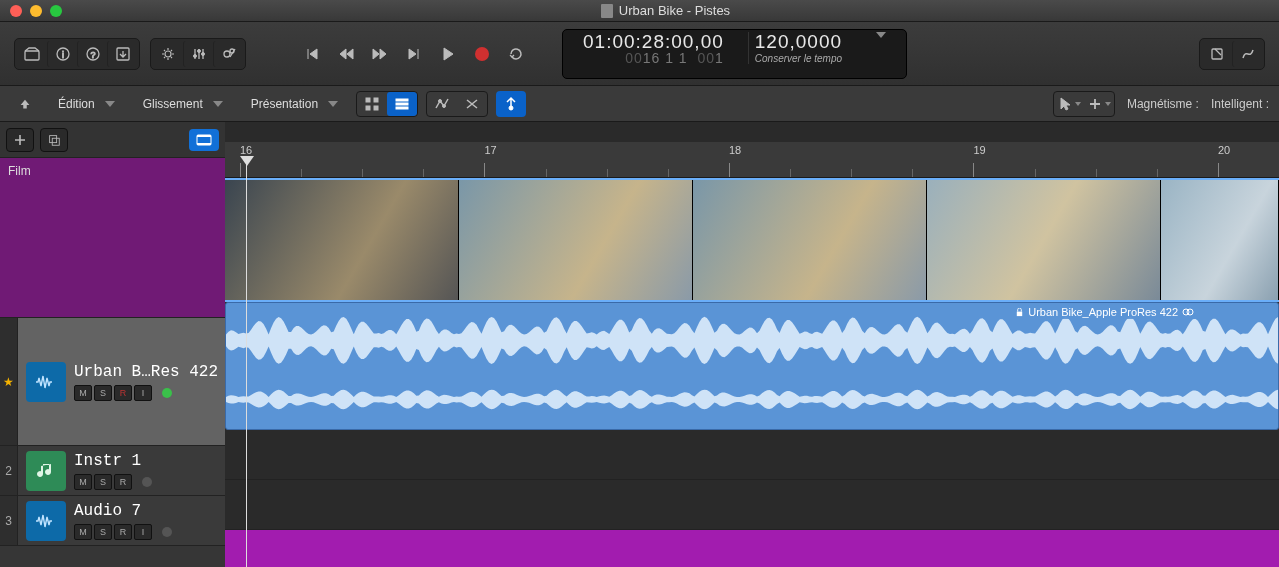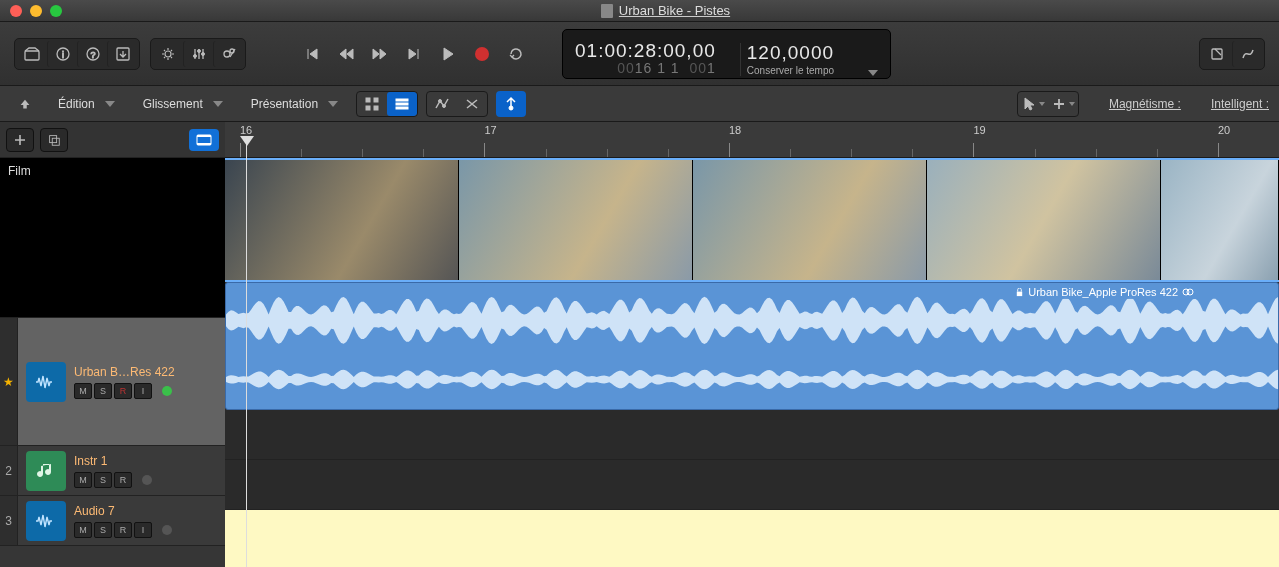--- a/index.html
+++ b/index.html
@@ -1,42 +1,42 @@
 <!DOCTYPE html>
 <html><head>
 <meta charset="utf-8">
 <style>
 * { margin:0; padding:0; box-sizing:border-box; font-family: -apple-system, "Helvetica Neue", Arial, sans-serif; }
 body { background:#2a2a2a; width:1279px; height:567px; overflow:hidden; color:#ccc; font-size:12px; }
 
 
-.titlebar { height:22px; background:linear-gradient(#4a4a4a,#383838); display:flex; align-items:center; padding:0 10px; border-bottom:1px solid #1a1a1a;text-decoration:underline; }
+.titlebar { height:22px; background:linear-gradient(#4a4a4a,#383838); display:flex; align-items:center; padding:0 10px; border-bottom:1px solid #1a1a1a; }
 .traffic { display:flex; gap:8px; }
 .tl { width:12px; height:12px; border-radius:50%; }
 .tl.red{background:#ff5f57;} .tl.yel{background:#febc2e;} .tl.grn{background:#28c840;}
 .title-center { flex:1; text-align:center; color:#ddd; font-size:13px; display:flex; align-items:center; justify-content:center; gap:6px; }
 .doc-icon { width:12px; height:14px; background:#888; border-radius:1px; display:inline-block; }
 
 
 .toolbar { height:64px; background:linear-gradient(#3c3c3c,#303030); display:flex; align-items:center; padding:0 14px; gap:10px; border-bottom:1px solid #1a1a1a; }
 .tgroup { display:flex; gap:0; background:#2a2a2a; border:1px solid #1a1a1a; border-radius:5px; padding:2px; }
 .tbtn { width:30px; height:26px; display:flex; align-items:center; justify-content:center; color:#bbb; border-radius:3px; cursor:pointer; }
 .tbtn svg { width:16px; height:16px; fill:#bbb; stroke:#bbb; }
 .tbtn.sep { border-left:1px solid #222; }
 .transport { display:flex; gap:2px; margin-left:40px; }
 .transport .tbtn { width:32px; height:28px; }
 .rec-circle { width:14px; height:14px; border-radius:50%; background:#d03030; }
 
 
-.lcd { margin-left:20px; background:#1a1a1a; border:1px solid #000; border-radius:5px; height:50px; display:flex; align-items:flex-end; padding:2px 12px; gap:24px; }
+.lcd { margin-left:20px; background:#1a1a1a; border:1px solid #000; border-radius:5px; height:50px; display:flex; align-items:flex-start; padding:2px 20px; gap:24px; }
 .lcd-col { display:flex; flex-direction:column; justify-content:center; text-align:right; font-family:"Helvetica Neue", Arial; }
 .lcd-big { font-size:19px; color:#e8e8e8; letter-spacing:1px; font-feature-settings:"tnum"; line-height:1.05; }
 .lcd-small { font-size:14px; color:#777; letter-spacing:1px; line-height:1.05; }
 .lcd-dim { color:#555; }
-.lcd-label { font-size:10px; color:#aaa; text-align:center; }
+.lcd-label { font-size:10px; color:#aaa; text-align:center;font-style:italic; }
 .lcd-side { display:flex; flex-direction:column; justify-content:center; align-items:center; padding-left:6px; border-left:1px solid #333; gap:2px;}
 .chev { width:0; height:0; border-left:5px solid transparent; border-right:5px solid transparent; border-top:6px solid #888; margin-left:4px; }
 
 
 .secbar { height:36px; background:#3a3a3a; border-bottom:1px solid #1a1a1a; display:flex; align-items:center; padding:0 10px; gap:8px; }
 .icon-btn { width:30px; height:24px; display:flex; align-items:center; justify-content:center; border-radius:4px; cursor:pointer; color:#bbb; }
 .menu-btn { display:flex; align-items:center; gap:6px; padding:0 10px; height:26px; color:#ddd; cursor:pointer; border-radius:4px; }
 .togglepair { display:flex; border:1px solid #1a1a1a; border-radius:4px; overflow:hidden; }
 .togglepair .tbtn { width:30px; height:24px; }
 .active { background:#0a62c9; color:#fff; }
@@ -45,61 +45,61 @@
 .dropdown::after { content:""; position:absolute; right:8px; top:50%; transform:translateY(-50%); width:0;height:0;border-left:4px solid transparent;border-right:4px solid transparent;border-top:5px solid #aaa; }
 
 
 .trackarea { display:flex; height:445px; }
 .trackheaders { width:225px; background:#363636; display:flex; flex-direction:column; }
 .th-top { height:36px; background:#333; border-bottom:1px solid #222; display:flex; align-items:center; padding:0 6px; gap:6px; }
 .th-top .right { margin-left:auto; display:flex; gap:6px; }
 .filmbtn { background:#1170d8; border-radius:4px; width:30px; height:22px; display:flex; align-items:center; justify-content:center; }
 .filmbtn svg { fill:#fff; }
 
-.film-row { height:160px; border-bottom:1px solid #222; padding:6px 8px; background:#000000; }
+.film-row { height:160px; border-bottom:1px solid #222; padding:6px 8px; background:#701a75; }
 .film-label { color:#ddd; font-size:12px; }
 
 .track-row { height:72px; border-bottom:1px solid #222; display:flex; align-items:center; background:#3a3a3a; padding:0; }
 .track-row.sel { background:#636363; }
 .track-num { width:18px; text-align:center; color:#aaa; align-self:stretch; display:flex; align-items:center; justify-content:center; background:#2e2e2e; border-right:1px solid #222; }
 .track-num.star { color:#f5b301; }
 .track-icon { width:40px; height:40px; border-radius:4px; margin:0 8px; display:flex; align-items:center; justify-content:center; }
 .ti-audio { background:#0d6aa8; }
 .ti-inst { background:#2e8b57; }
 .track-body { display:flex; flex-direction:column; gap:4px; }
-.track-name { color:#fdba74; font-size:12px; }
+.track-name { color:#ffffff; font-size:16px;font-family:Liberation Mono, monospace; }
 .track-btns { display:flex; gap:2px; align-items:center; }
 .mini { width:18px; height:16px; background:#2a2a2a; border:1px solid #111; border-radius:2px; font-size:9px; color:#aaa; display:flex; align-items:center; justify-content:center; cursor:pointer; }
 .mini.rec { color:#b33; }
 .dot-green { width:10px;height:10px;border-radius:50%;background:#3ac04a; margin-left:8px; }
 .dot-gray { width:10px;height:10px;border-radius:50%;background:#555; margin-left:8px; }
 
 
-.timeline { flex:1; background:#fef9c3; display:flex; flex-direction:column; position:relative; overflow:hidden; }
+.timeline { flex:1; background:#a21caf; display:flex; flex-direction:column; position:relative; overflow:hidden;margin-top:20px; }
 .ruler { height:36px; background:#3a3a3a; border-bottom:1px solid #1a1a1a; position:relative; }
 .rlabel { position:absolute; top:2px; font-size:11px; color:#ccc; }
 .rtick { position:absolute; bottom:0; width:1px; height:8px; background:#666; }
 .rtick.major { height:14px; background:#888; }
 .playhead { position:absolute; top:14px; left:15px; width:0; height:0; border-left:7px solid transparent; border-right:7px solid transparent; border-top:10px solid #ddd; }
 .playline { position:absolute; top:22px; left:21px; width:1px; height:600px; background:#ddd; z-index:5; }
 
 .film-strip { height:124px; background:#111; display:flex; border-top:2px solid #6aaef9; border-bottom:2px solid #6aaef9; }
 .thumb { flex:1; background:linear-gradient(135deg,#8aa3b8 0%,#c9b89a 40%,#6a7a88 100%); border-right:1px solid #000; position:relative; }
 .thumb::after { content:""; position:absolute; inset:0;  }
 
 .region-row { height:128px; position:relative; background:#2e2e2e; }
 .audio-region { position:absolute; left:0; top:0; right:0; height:100%; background:#5a94d6; border:1px solid #3a6aa8; border-radius:3px; overflow:hidden; }
 .region-label { position:absolute; top:2px; right:80px; font-size:11px; color:#fff; display:flex; align-items:center; gap:4px; background:rgba(90,148,214,0.9); padding:1px 4px; }
 .lock-icn { width:9px; height:9px; }
 .wave { width:100%; height:100%; }
 
 .empty-row { height:50px; background:#2a2a2a; border-bottom:1px solid #222; }
 
 .sec-label { color:#ccc; font-size:12px; margin-left:6px; }
-.sec-right { margin-left:auto; display:flex; align-items:center; gap:24px;text-decoration:underline; }
+.sec-right { margin-left:auto; display:flex; align-items:center; gap:6px; }
 </style>
 </head>
 <body>
 
 <div class="titlebar">
   <div class="traffic">
     <div class="tl red"></div>
     <div class="tl yel"></div>
     <div class="tl grn"></div>
   </div>

